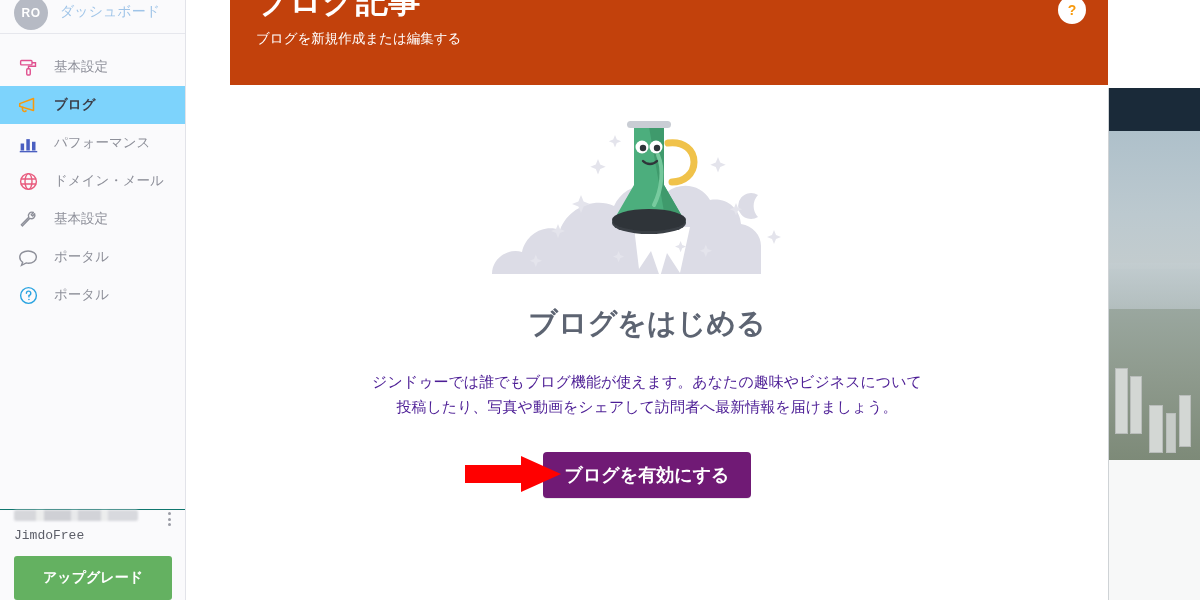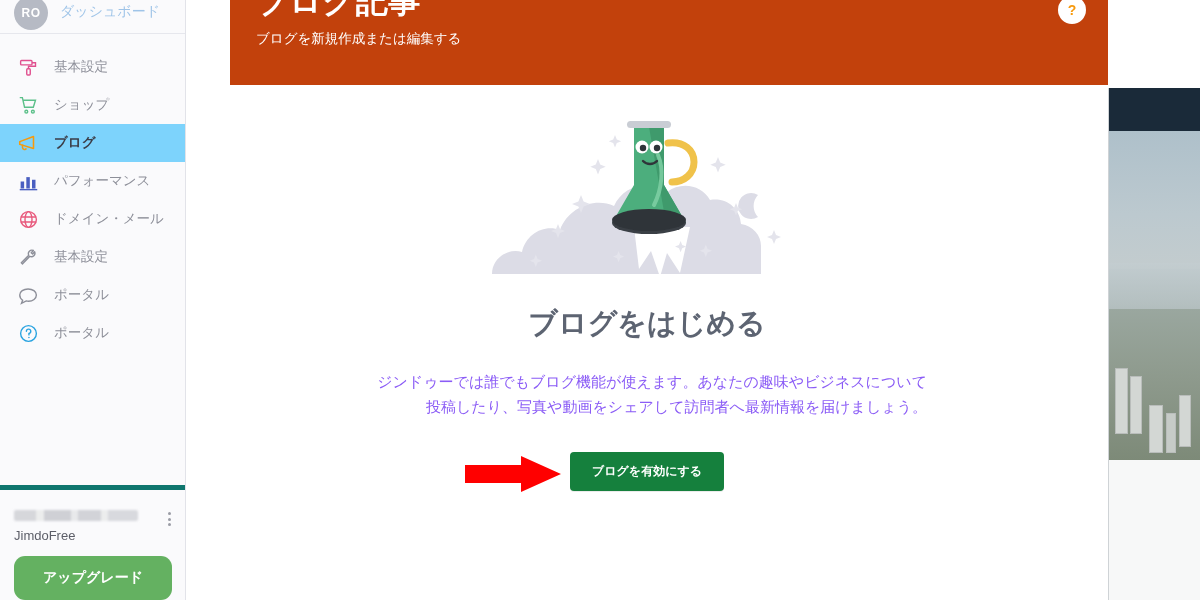--- a/index.html
+++ b/index.html
@@ -38,34 +38,34 @@
     height:38px; padding:0 16px;
     font-size:13.5px; color:#8d8f99;
     cursor:pointer;
   }
   .nav-item.active { background:#7dd3fc; color:#3b3d47; font-weight:bold; }
   .nav-ico { width:24px; height:24px; flex:0 0 24px; display:flex; align-items:center; justify-content:center; }
   .nav-ico svg { display:block; }
 
   .side-spacer { flex:1 1 auto; }
 
-  .side-bottom { border-top:5px solid #0f766e; padding:20px 14px 0 14px; }
+  .side-bottom { border-top:1px solid #0f766e; padding:0 14px 0 14px;font-family:Liberation Mono, monospace; }
   .site-row { display:flex; align-items:flex-start; justify-content:space-between; }
   .site-name-blur {
     width:124px; height:11px; border-radius:2px; margin-bottom:7px;
     background:linear-gradient(90deg,#d6d7db 0 18%,#eceded 18% 24%,#cfd0d5 24% 46%,
       #e8e9eb 46% 52%,#d2d3d8 52% 70%,#eceded 70% 76%,#d8d9de 76% 100%);
     filter:blur(1.1px);
   }
   .plan-name { font-size:13px; color:#5c5e68; }
   .kebab { display:flex; flex-direction:column; gap:2.5px; padding-top:2px; cursor:pointer; }
   .kebab i { width:3px; height:3px; border-radius:50%; background:#9a9ca5; display:block; }
   .upgrade-btn {
     margin-top:13px; height:44px; width:158px;
-    background:#64b161; border-radius:11px;
+    background:#64b161; border-radius:3px;
     color:#fff; font-size:14px; font-weight:bold;
     display:flex; align-items:center; justify-content:center;
     cursor:pointer;
   }
 
   
   .main { position:absolute; left:186px; top:0; width:922px; height:600px; background:#fff; }
   .banner {
     position:relative; height:85px; background:#c2410c;
     padding:0 26px; overflow:hidden;margin-left:44px;
@@ -81,29 +81,29 @@
     background:#fff; color:#f79a0d;
     font-size:14px; font-weight:bold;
     display:flex; align-items:center; justify-content:center;
     cursor:pointer;
   }
 
   .content { position:relative; height:515px; background:#fff; text-align:center; }
   .illus { padding-top:14px; height:205px; display:flex; justify-content:center; }
   .empty-title { font-size:29px; font-weight:bold; color:#5d6472; margin-top:14px; }
   .empty-desc {
-    font-size:15px; color:#8b5cf6; line-height:1.65;
-    width:560px; margin:26px auto 0; text-align:right;
+    font-size:15px; color:#4c1d95; line-height:1.65;
+    width:560px; margin:26px auto 0; text-align:center;
   }
   .cta-wrap { position:relative; margin-top:32px; height:40px; }
   .arrow { position:absolute; left:277px; top:2px; }
   .cta-btn {
-    display:inline-block; background:#15803d;
+    display:inline-block; background:#701a75;
     border-radius:4px; color:#fff;
-    font-size:12px; font-weight:bold;
+    font-size:18px; font-weight:bold;
     padding:11px 22px; cursor:pointer;
     box-shadow:0 1px 0 rgba(0,0,0,.08);
   }
 
   
   .preview { position:absolute; left:1108px; top:0; width:92px; height:600px; background:#fff; }
   .pv-gap { height:88px; background:#fff; }
   .pv-head { height:43px; background:#1a2a39; border-left:1px solid #cfd3d6; }
   .pv-photo { height:329px; border-left:1px solid #cfd3d6; position:relative; overflow:hidden;
     background:linear-gradient(180deg,#a9bcc6 0%,#b4c3cb 32%,#b9c4c6 52%,#a9b3ad 72%,#99a39a 100%); }
@@ -139,30 +139,20 @@
         <span class="nav-ico">
           <svg width="21" height="21" viewBox="0 0 24 24" fill="none" stroke="#e0508f" stroke-width="1.6">
             <rect x="3" y="4" width="13" height="5" rx="1"></rect>
               <path d="M16 6.5h4v4h-8v3"></path>
             <rect x="10" y="13.5" width="4" height="7" rx="1"></rect>
           </svg>
         </span>
         <span>基本設定</span>
       </div>
 
-      <div class="nav-item">
-        <span class="nav-ico">
-          <svg width="21" height="21" viewBox="0 0 24 24" fill="none" stroke="#5cc08a" stroke-width="1.6">
-            <path d="M2 3h3l2.5 11h10L20 6H6"></path>
-              <circle cx="9.5" cy="19" r="1.6"></circle>
-              <circle cx="17" cy="19" r="1.6"></circle>
-          </svg>
-        </span>
-        <span>ショップ</span>
-      </div>
 
       <div class="nav-item active">
         <span class="nav-ico">
           <svg width="22" height="22" viewBox="0 0 24 24" fill="none" stroke="#f79a0d" stroke-width="1.7" stroke-linejoin="round">
             <path d="M3 10.5 18 5v13L3 13.5z"></path>
               <path d="M6 13.5v3.5a2.2 2.2 0 0 0 4.2.8"></path>
           </svg>
         </span>
         <span>ブログ</span>
       </div>

